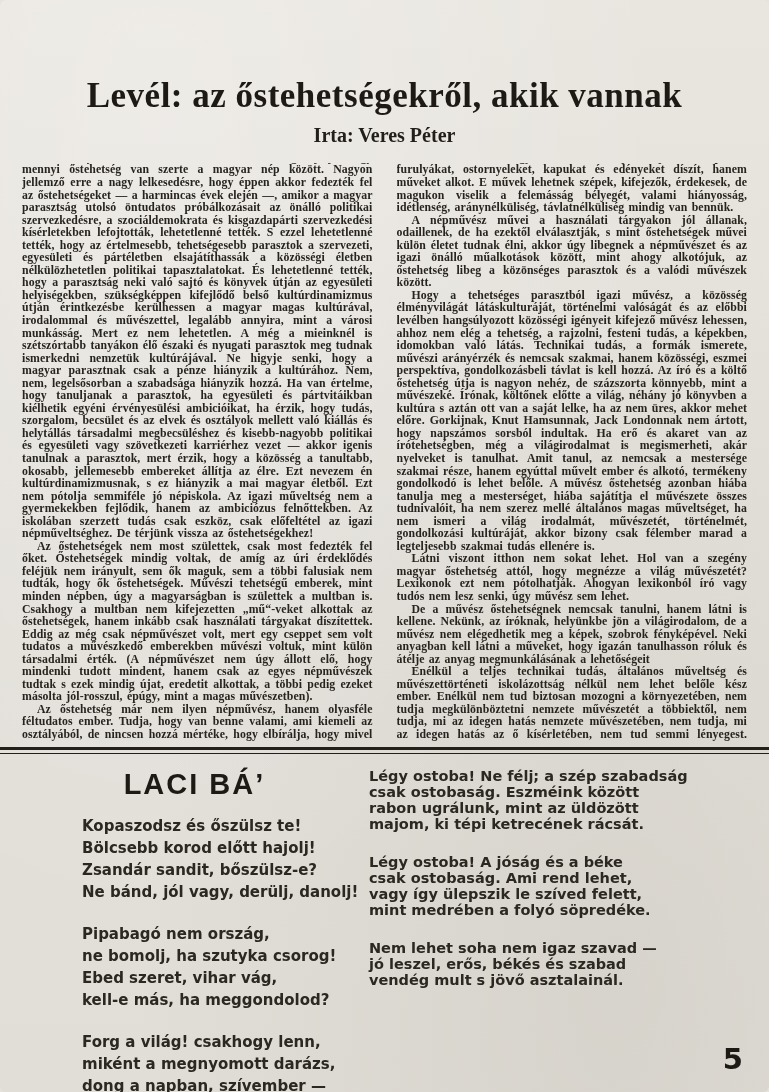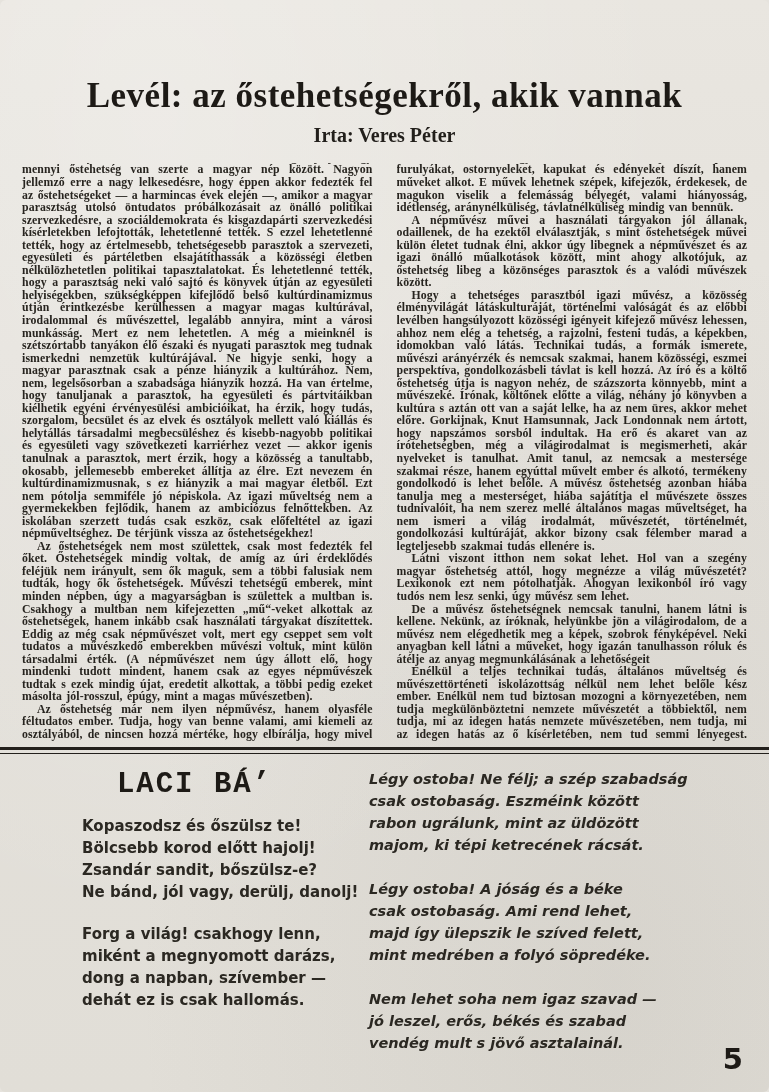--- a/index.html
+++ b/index.html
@@ -47,34 +47,34 @@
     height:3px;
     border-top:3px solid #23201c;
     border-bottom:1px solid #23201c;
   }
   .poems { display:flex; margin-top:14px; padding:0 26px; }
   .poem { box-sizing:border-box; }
   .poem-left  { width:47%; }
   .poem-right { width:53%; }
   h3.poem-title {
     margin:0 0 14px 0; text-align:center;
-    font-family:Liberation Mono, monospace;
+    font-family:Liberation Sans, sans-serif;
     font-size:29px; font-weight:bold; letter-spacing:2px;
     color:#1d1a16;
   }
   .poem-body { padding-left:56px; }
   .poem-right .poem-body { padding-left:6px; }
   .stanza {
     white-space:pre-line;
     font-family:"DejaVu Sans", sans-serif;
     font-weight:bold; color:#2b2822;
     margin-bottom:20px;
   }
   .poem-left  .stanza { font-size:15px; line-height:22px; }
-  .poem-right .stanza { font-size:14.5px; line-height:22px; margin-bottom:22px;font-style:italic; }
+  .poem-right .stanza { font-size:14.5px; line-height:16px; margin-bottom:22px; }
   .pagenum {
     position:absolute; right:26px; bottom:16px;
     font-family:"DejaVu Sans", sans-serif;
     font-weight:bold; font-size:29px; color:#1d1a16;
   }
 </style>
 </head>
 <body>
 
 <div class="page">
@@ -105,40 +105,44 @@
   <div class="poems">
 
     <div class="poem poem-left">
       <h3 class="poem-title">LACI BÁ’</h3>
       <div class="poem-body">
         <div>
             <div class="stanza">Kopaszodsz és őszülsz te!
 Bölcsebb korod előtt hajolj!
 Zsandár sandit, bőszülsz-e?
 Ne bánd, jól vagy, derülj, danolj!</div>
+            <div class="stanza">Pipabagó nem ország,
+ne bomolj, ha szutyka csorog!
+Ebed szeret, vihar vág,
+kell-e más, ha meggondolod?</div>
             <div class="stanza">Forg a világ! csakhogy lenn,
 miként a megnyomott darázs,
 dong a napban, szívember —
 dehát ez is csak hallomás.</div>
           </div>
 
       </div>
 
     </div>
 
     <div class="poem poem-right">
       <div class="poem-body">
         <div>
             <div class="stanza">Légy ostoba! Ne félj; a szép szabadság
 csak ostobaság. Eszméink között
 rabon ugrálunk, mint az üldözött
 majom, ki tépi ketrecének rácsát.</div>
             <div class="stanza">Légy ostoba! A jóság és a béke
 csak ostobaság. Ami rend lehet,
-majd így ülepszik le szíved felett,
+vagy így ülepszik le szíved felett,
 mint medrében a folyó söpredéke.</div>
             <div class="stanza">Nem lehet soha nem igaz szavad —
 jó leszel, erős, békés és szabad
 vendég mult s jövő asztalainál.</div>
           </div>
       </div>
 
     </div>
 
   </div>

